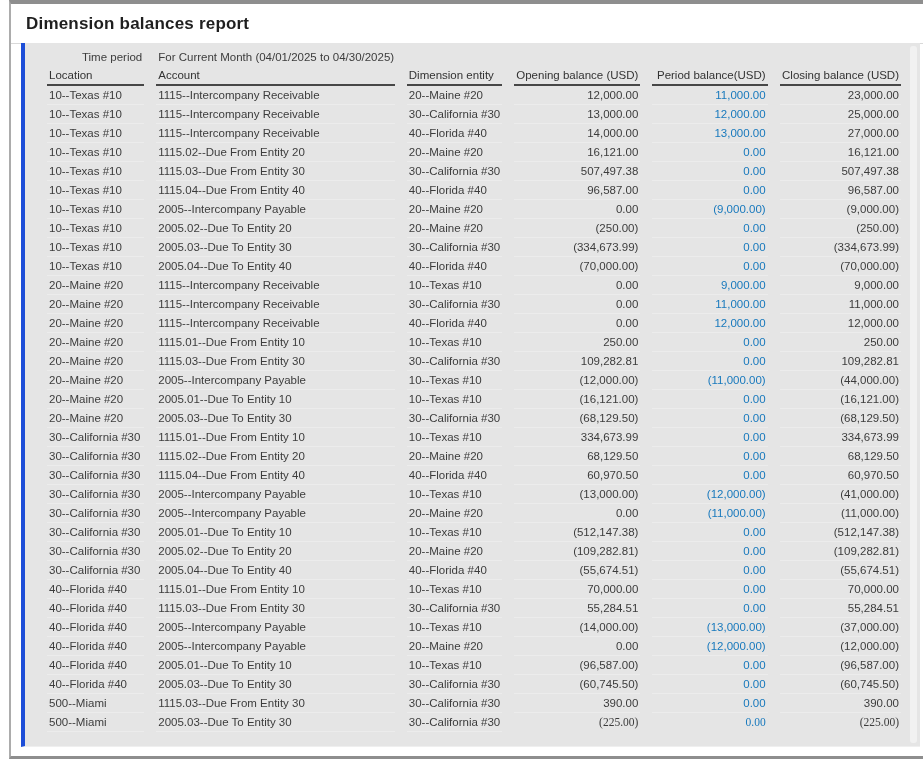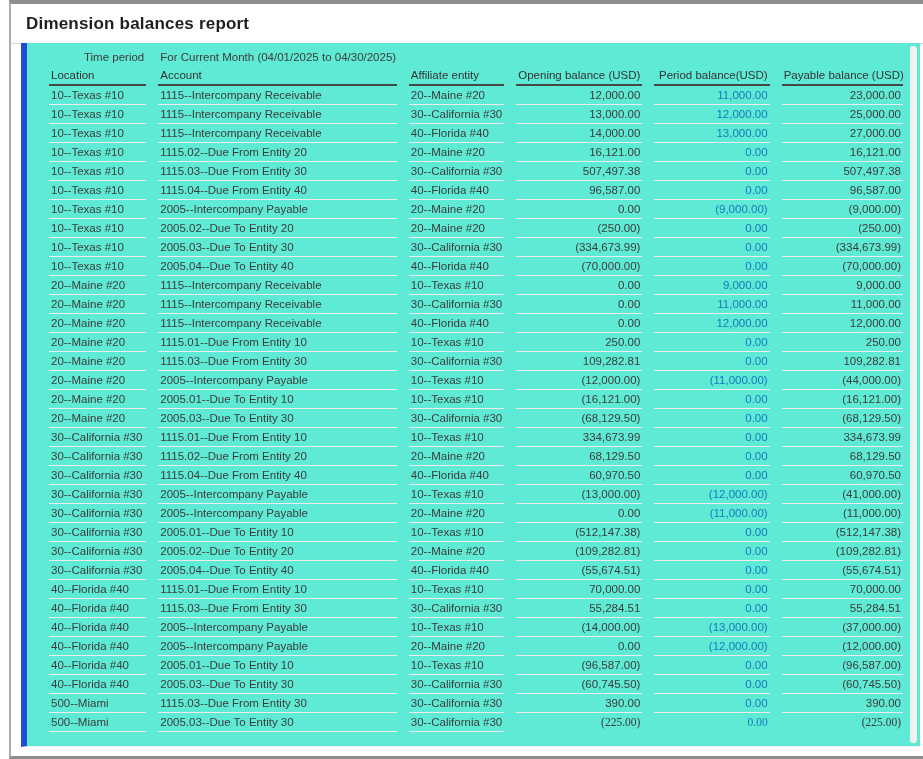--- a/index.html
+++ b/index.html
@@ -11,21 +11,21 @@
     border-top:4px solid #8e8e8e; border-bottom:3px solid #8e8e8e;
     border-left:2px solid #acacac; border-right:2px solid #acacac;
     overflow:hidden;
     margin-left:9px;
   }
   .titlebar{ padding:10px 15px 9px 15px; border-bottom:1px solid #d9d9d9; background:#fff; }
   .title{ font-size:17px; font-weight:bold; color:#1f1f1f; letter-spacing:.2px; }
 
   .panel{
     position:absolute; top:39px; left:10px; right:10px; bottom:9px;
-    background:#5eead4; border-left:6px solid #1d4ed8; border-bottom:1px solid #efefef;
+    background:#e5e5e5; border-left:4px solid #1d4ed8; border-bottom:1px solid #efefef;
     padding:5px 18px 0 10px; overflow:hidden;
   }
   .scroll-track{
     position:absolute; top:3px; right:3px; bottom:3px; width:7px;
     background:#f1f1f1; border-radius:3px;
   }
 
   table{
     border-collapse:separate; border-spacing:12px 0; table-layout:fixed;
     width:878px; font-size:11.5px; color:#3c3c3c;
@@ -61,24 +61,24 @@
         <col style="width:121px">
       </colgroup>
       <thead>
         <tr class="filter-row">
           <th class="filter-label">Time period</th>
           <th colspan="5">For Current Month (04/01/2025 to 04/30/2025)</th>
         </tr>
         <tr class="colhead-row">
           <th>Location</th>
           <th>Account</th>
-          <th>Affiliate entity</th>
+          <th>Dimension entity</th>
           <th class="num">Opening balance (USD)</th>
           <th class="num">Period balance(USD)</th>
-          <th class="num">Payable balance (USD)</th>
+          <th class="num">Closing balance (USD)</th>
         </tr>
       </thead>
       <tbody>
           <tr>
             <td>10--Texas #10</td>
             <td>1115--Intercompany Receivable</td>
             <td>20--Maine #20</td>
             <td class="num">12,000.00</td>
             <td class="num period-link">11,000.00</td>
             <td class="num">23,000.00</td>

